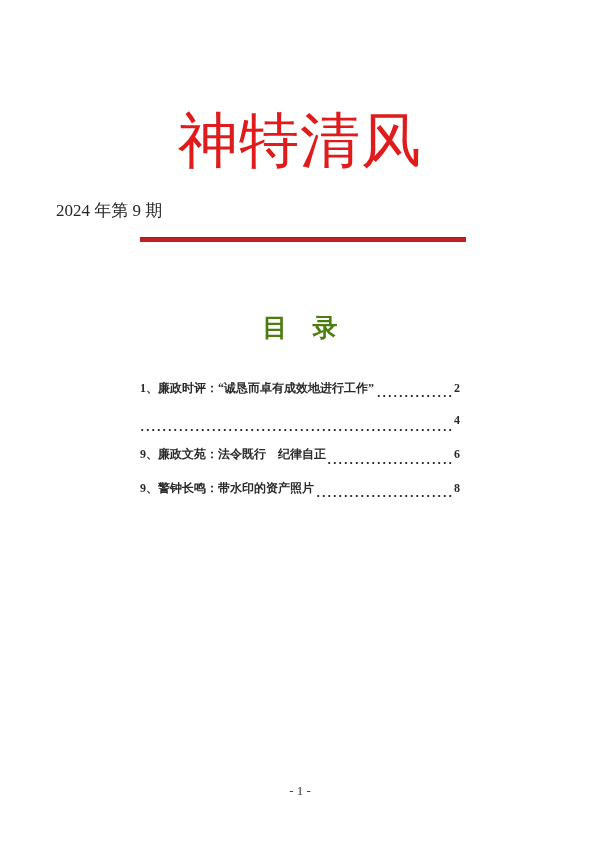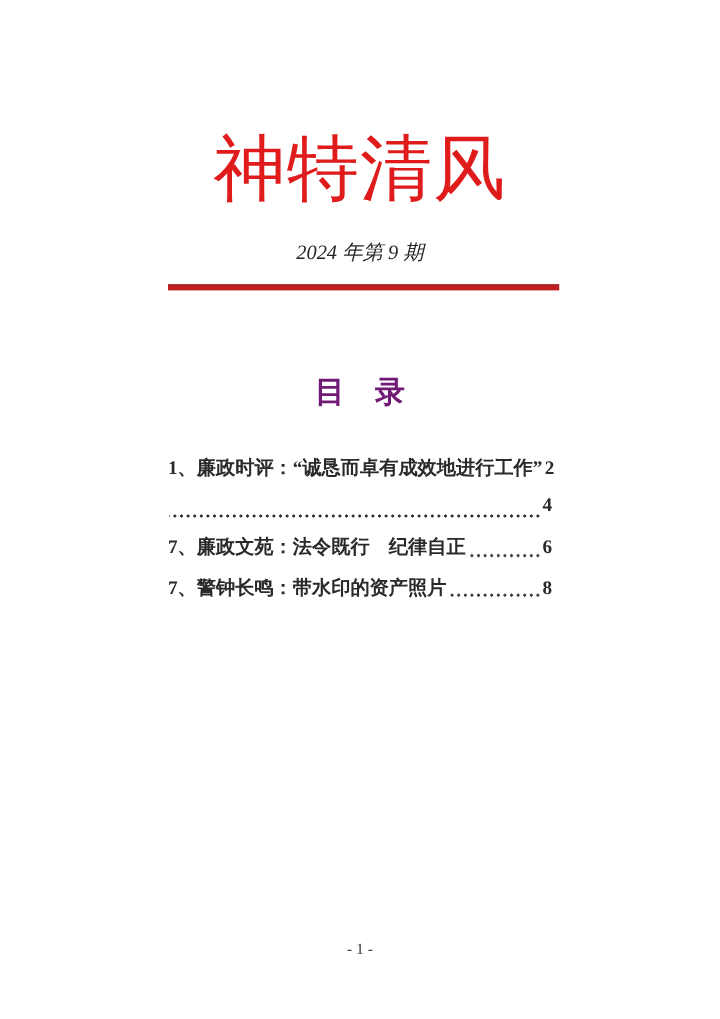--- a/index.html
+++ b/index.html
@@ -22,25 +22,24 @@
     padding-top: 108px;
     text-align: center;
     font-size: 60px;
     line-height: 1.12;
     font-weight: 400;
     letter-spacing: 1px;
     color: #e01b1b;
   }
   .issue-line {
     margin-top: 26px;
-    text-align: center;
+    text-align: left;
     font-size: 17px;
     line-height: 1.2;
     font-weight: 400;
-    font-style: italic;
   }
   .meta-row {
     display: flex;
     justify-content: space-between;
     align-items: baseline;
     margin: 24px 80px 0 84px;
     font-size: 14px;
     line-height: 1.25;
   }
   .red-rule {
@@ -49,30 +48,30 @@
     background: #c02020;
     border-top: 1px solid #9e1f1f;
   }
   .toc-heading {
     margin: 0;
     margin-top: 71px;
     text-align: center;
     font-size: 25px;
     line-height: 1.2;
     font-weight: 700;
-    color: #701a75;
+    color: #4d7c0f;
   }
   .toc-list {
     margin: 37px 84px 0 84px;
   }
   .toc-item {
     display: flex;
     align-items: baseline;
     height: 33.4px;
-    font-size: 16px;
+    font-size: 12px;
     font-weight: 700;
     color: #2a2a2a;
     white-space: nowrap;
   }
   .toc-label {
     flex: 0 0 auto;
   }
   .toc-leader {
     flex: 1 1 auto;
     align-self: center;
@@ -117,27 +116,27 @@
       <span class="toc-leader"></span>
       <span class="toc-page-num">2</span>
     </div>
 
     <div class="toc-item">
       <span class="toc-leader"></span>
       <span class="toc-page-num">4</span>
     </div>
 
     <div class="toc-item">
-      <span class="toc-label">7、廉政文苑：法令既行　纪律自正</span>
+      <span class="toc-label">9、廉政文苑：法令既行　纪律自正</span>
       <span class="toc-leader"></span>
       <span class="toc-page-num">6</span>
     </div>
 
     <div class="toc-item">
-      <span class="toc-label">7、警钟长鸣：带水印的资产照片</span>
+      <span class="toc-label">9、警钟长鸣：带水印的资产照片</span>
       <span class="toc-leader"></span>
       <span class="toc-page-num">8</span>
     </div>
 
   </div>
 
   <div class="page-footer">- 1 -</div>
 
 </div>
 

